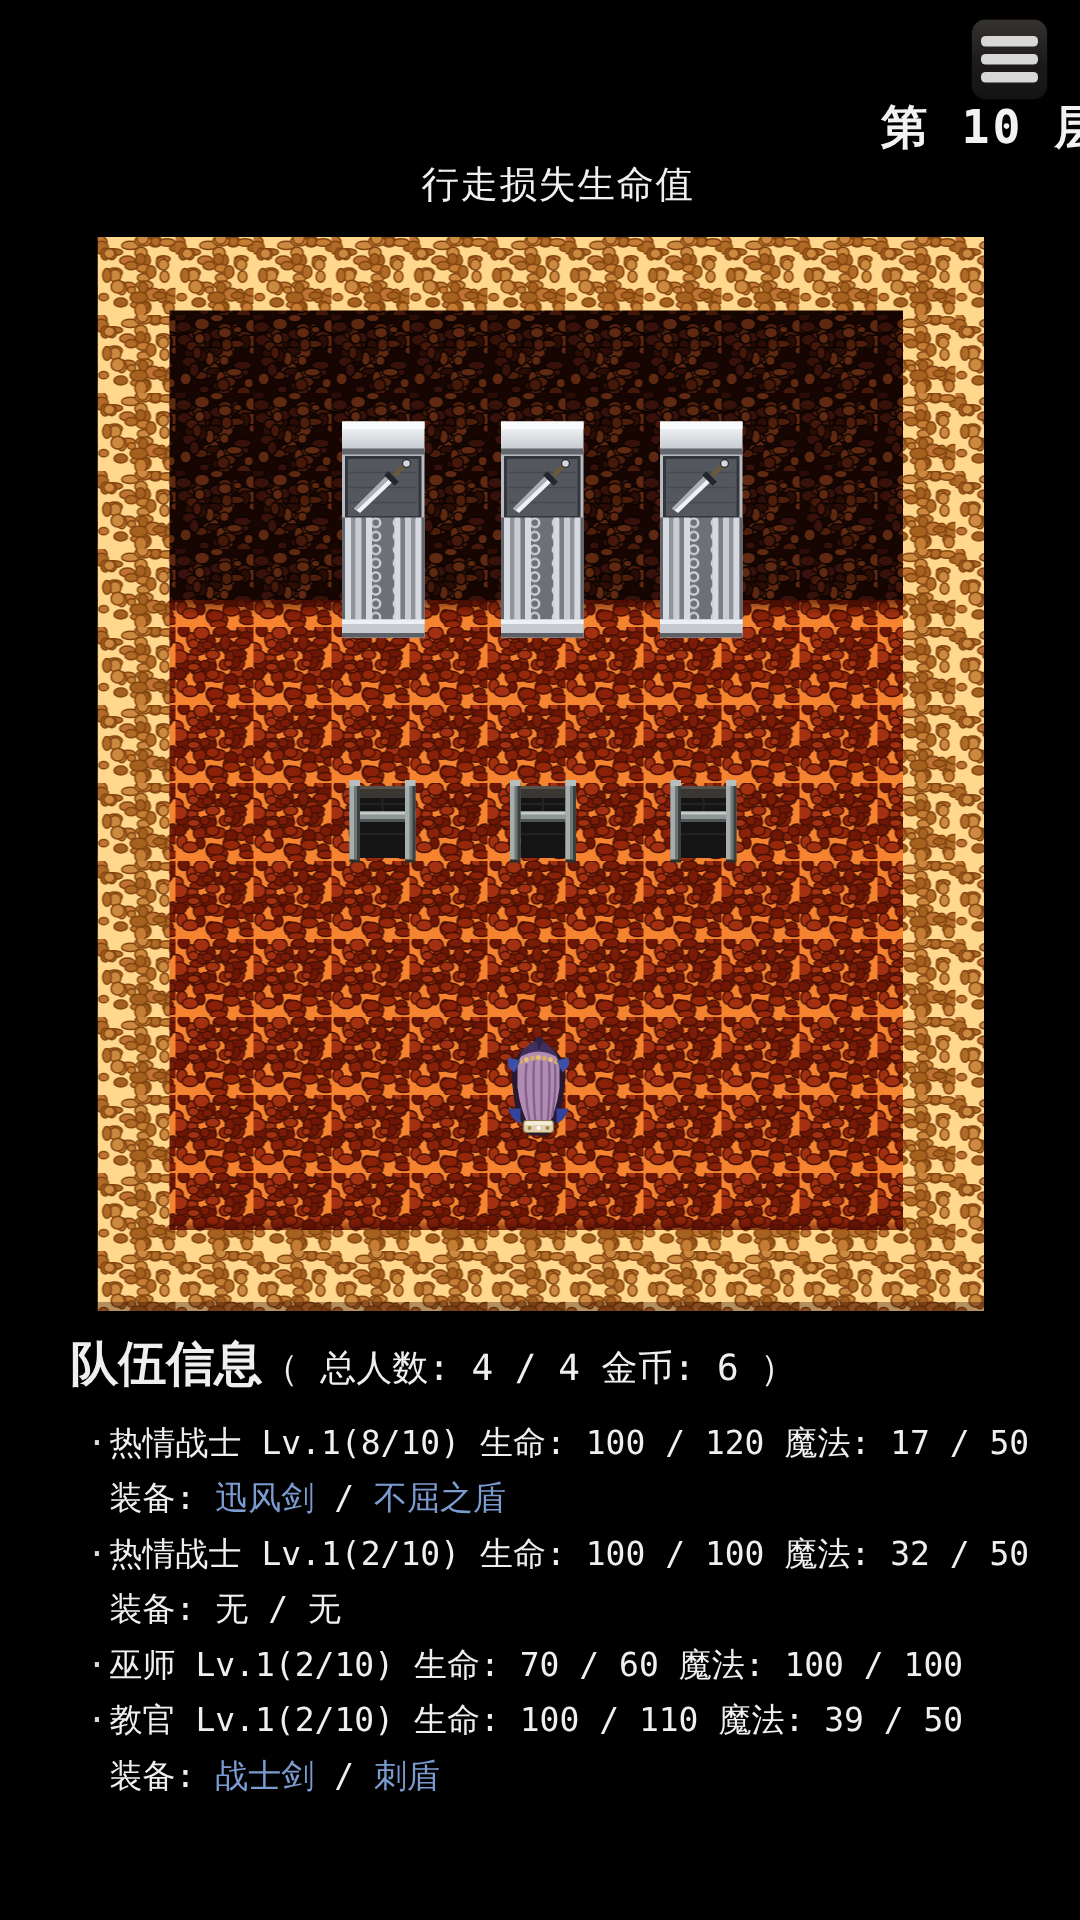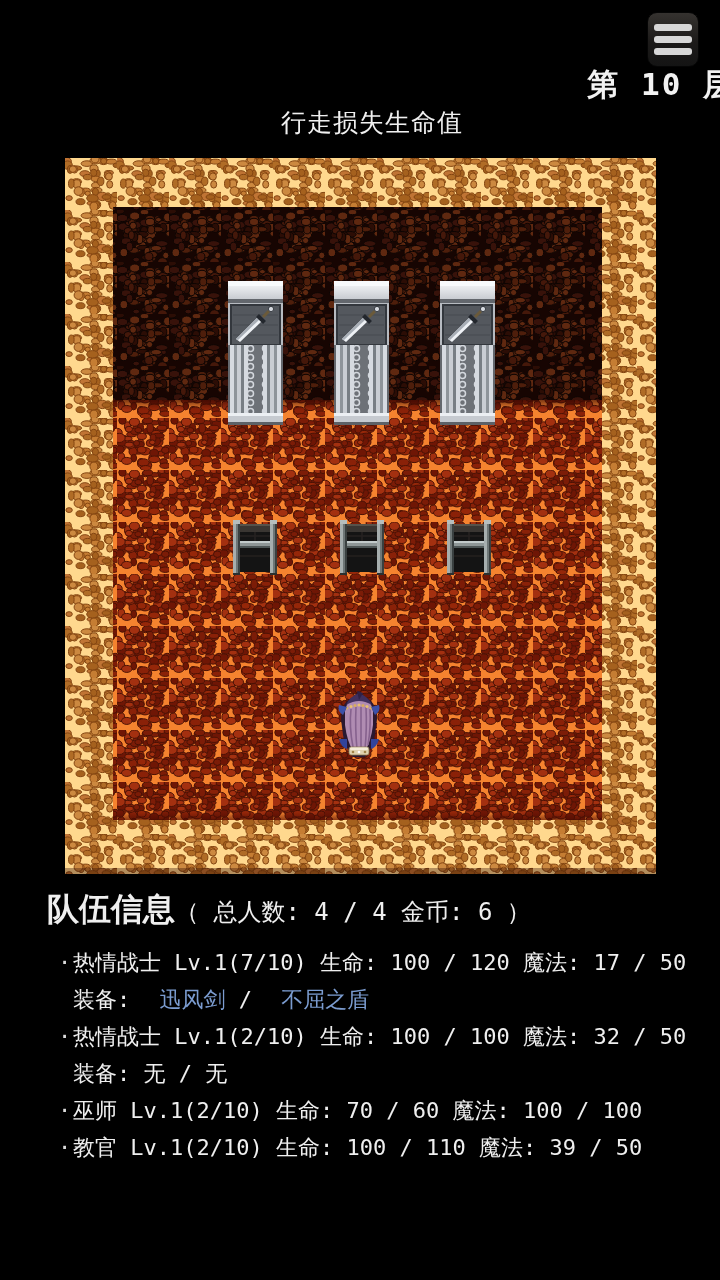--- a/index.html
+++ b/index.html
@@ -31,21 +31,21 @@
   #map-wrap{position:absolute;left:65px;top:158px;width:591px;height:716px;}
   
   .party{position:absolute;left:47px;top:893px;width:650px;}
   .party-header{font-size:24px;line-height:32px;margin-bottom:16px;white-space:nowrap;}
   .party-title{font-weight:bold;font-size:32px;}
   .party-summary{font-size:24px;}
   .m-row{display:flex;line-height:37px;font-size:22px;white-space:nowrap;}
   .bullet{width:26px;padding-left:11px;box-sizing:border-box;color:#dcdcdc;}
   .m-line{white-space:nowrap;}
   .e-row{padding-left:26px;line-height:37px;font-size:22px;white-space:nowrap;}
-  .eq-link{color:#7b9cd0;margin-left:16px;}
+  .eq-link{color:#7b9cd0;}
   .eq-plain{color:#efefef;}
 </style>
 </head>
 <body>
 
 <div class="menu-btn">
   <span class="menu-bar"></span>
   <span class="menu-bar"></span>
   <span class="menu-bar"></span>
 </div>
@@ -374,21 +374,21 @@
 
 <div class="party">
   <div class="party-header">
     <span class="party-title">队伍信息</span><span class="party-summary">（ 总人数: 4 / 4 金币: 6 ）</span>
   </div>
 
   <div class="m-row">
     <span class="bullet">·</span>
     <div class="m-line">
       <span>热情战士</span>
-      <span>Lv.1(7/10)</span>
+      <span>Lv.1(8/10)</span>
       <span>生命:</span>
       <span>100 / 120</span>
       <span>魔法:</span>
       <span>17 / 50</span>
     </div>
   </div>
   <div class="e-row">
     <span>装备:</span>
     <span class="eq-link">迅风剑</span>
     <span>/</span>
@@ -429,13 +429,19 @@
     <span class="bullet">·</span>
     <div class="m-line">
       <span>教官</span>
       <span>Lv.1(2/10)</span>
       <span>生命:</span>
       <span>100 / 110</span>
       <span>魔法:</span>
       <span>39 / 50</span>
     </div>
   </div>
+  <div class="e-row">
+    <span>装备:</span>
+    <span class="eq-link">战士剑</span>
+    <span>/</span>
+    <span class="eq-link">刺盾</span>
+  </div>
 </div>
 
 </body></html>

